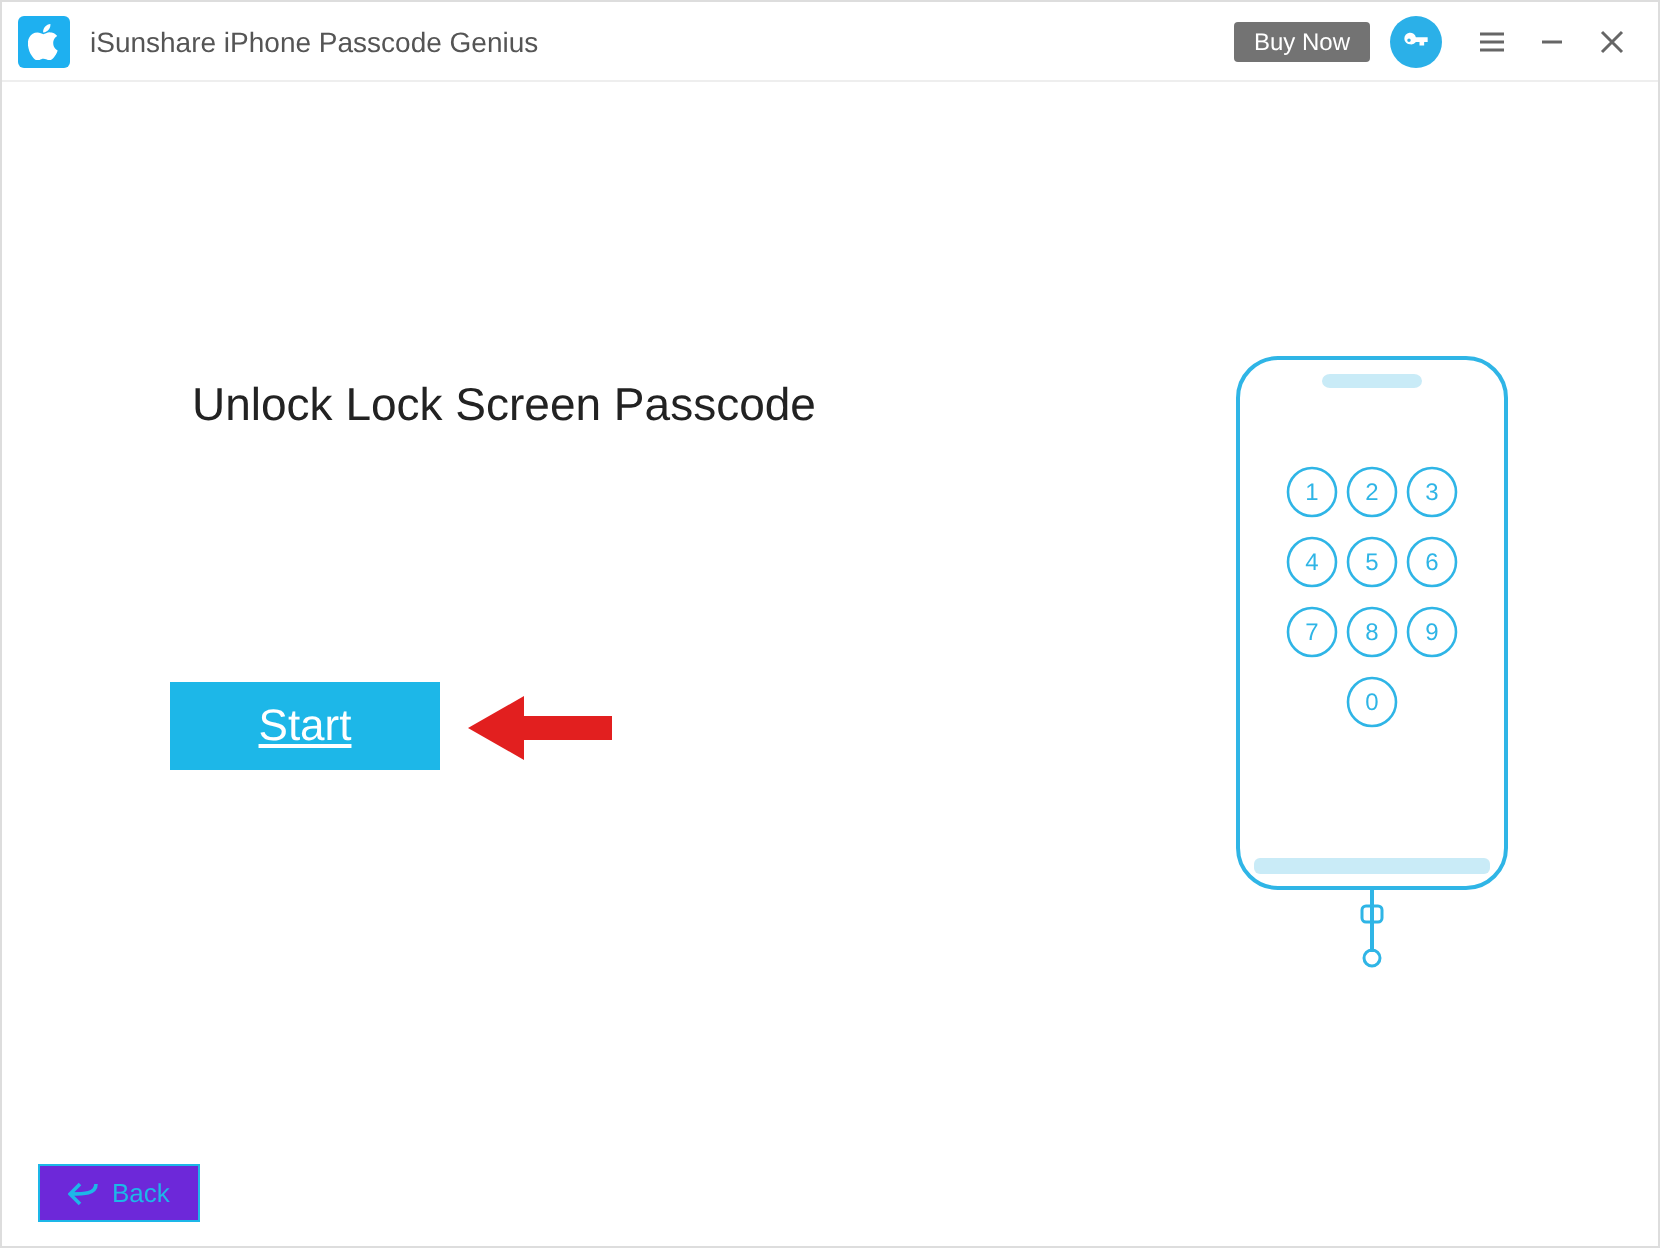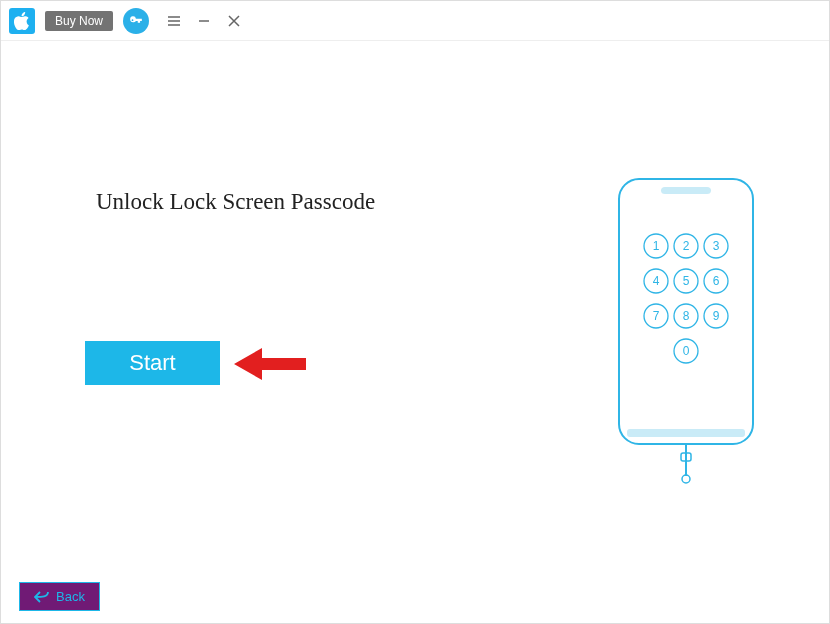--- a/index.html
+++ b/index.html
@@ -9,39 +9,40 @@
     .logo { width: 26px; height: 26px; background: #1eb0f0; border-radius: 3px; display: flex; align-items: center; justify-content: center; margin-right: 10px; }
     .logo svg { width: 16px; height: 18px; }
     .title { color: #555; font-size: 14px; flex: 1; }
     .buy-now { background: #737373; color: #fff; font-size: 12px; padding: 3px 10px; border: none; border-radius: 2px; margin-right: 10px; cursor: pointer; }
     .key-btn { width: 26px; height: 26px; border-radius: 50%; background: #2bb0e8; border: none; display: flex; align-items: center; justify-content: center; margin-right: 10px; cursor: pointer; }
     .key-btn svg { width: 14px; height: 14px; }
     .win-btn { width: 30px; height: 30px; background: none; border: none; display: flex; align-items: center; justify-content: center; color: #666; font-size: 16px; cursor: pointer; }
 
     .main { position: relative; height: 540px; }
 
-    .heading { position: absolute; left: 95px; top: 148px; font-size: 23px; font-weight: 400; color: #222; font-family: Liberation Serif, serif; }
+    .heading { position: absolute; left: 95px; top: 148px; font-size: 23px; font-weight: 400; color: #222; }
     .issues-box { position: absolute; left: 84px; top: 181px; width: 385px; border: 2px solid #e01f1f; padding: 4px 10px 6px 10px; }
     .issues-box div { color: #7a7a7a; font-size: 13.5px; line-height: 22px; }
-    .start-btn { position: absolute; left: 84px; top: 300px; width: 135px; height: 44px; background: #1db7e8; color: #fff; border: none; font-size: 22px; font-weight: 300; cursor: pointer; }
+    .start-btn { position: absolute; left: 84px; top: 300px; width: 135px; height: 44px; background: #1db7e8; color: #fff; border: none; font-size: 22px; font-weight: 300; cursor: pointer; text-decoration: underline; }
     .arrow { position: absolute; left: 233px; top: 305px; }
 
     .phone { position: absolute; left: 610px; top: 135px; }
 
-    .back-btn { position: absolute; left: 18px; bottom: 12px; border: 1px solid #1db7e8; background: #701a75; color: #1db7e8; padding: 6px 14px; font-size: 13px; cursor: pointer; display: flex; align-items: center; gap: 6px; }
+    .back-btn { position: absolute; left: 18px; bottom: 12px; border: 1px solid #1db7e8; background: #6d28d9; color: #1db7e8; padding: 6px 14px; font-size: 13px; cursor: pointer; display: flex; align-items: center; gap: 6px; }
   </style>
 </head>
 <body>
 
 <div class="titlebar">
   <div class="logo">
     <svg viewBox="0 0 16 18">
         <path fill="#fff" d="M12.6 9.5c0-2.3 1.9-3.4 2-3.5-1.1-1.6-2.8-1.8-3.4-1.8-1.4-.2-2.8.9-3.5.9s-1.8-.8-3-.8C3 4.3 1.5 5.2.7 6.6c-1.6 2.8-.4 7 1.2 9.3.8 1.1 1.7 2.4 2.9 2.3 1.2 0 1.6-.8 3-.8s1.8.8 3 .7c1.2 0 2-1.1 2.8-2.3.9-1.3 1.2-2.6 1.2-2.6s-2.2-.9-2.2-3.7zM10.3 2.9c.6-.8 1-1.8.9-2.9-.9 0-2 .6-2.7 1.4-.6.7-1.1 1.8-.9 2.8 1 .1 2-.5 2.7-1.3z"></path>
       </svg>
   </div>
+  <div class="title">iSunshare iPhone Passcode Genius</div>
   <button class="buy-now">Buy Now</button>
   <button class="key-btn">
     <svg viewBox="0 0 24 24">
         <path fill="#fff" d="M7 14a5 5 0 1 1 4.9-6H22v4h-3v3h-4v-3h-3.1A5 5 0 0 1 7 14zm-1-5a1.5 1.5 0 1 0 0 3 1.5 1.5 0 0 0 0-3z"></path>
       </svg>
   </button>
   <button class="win-btn">
     <svg width="14" height="14" viewBox="0 0 14 14">
         <path stroke="#666" stroke-width="1.5" d="M1 3h12M1 7h12M1 11h12"></path>
       </svg>

